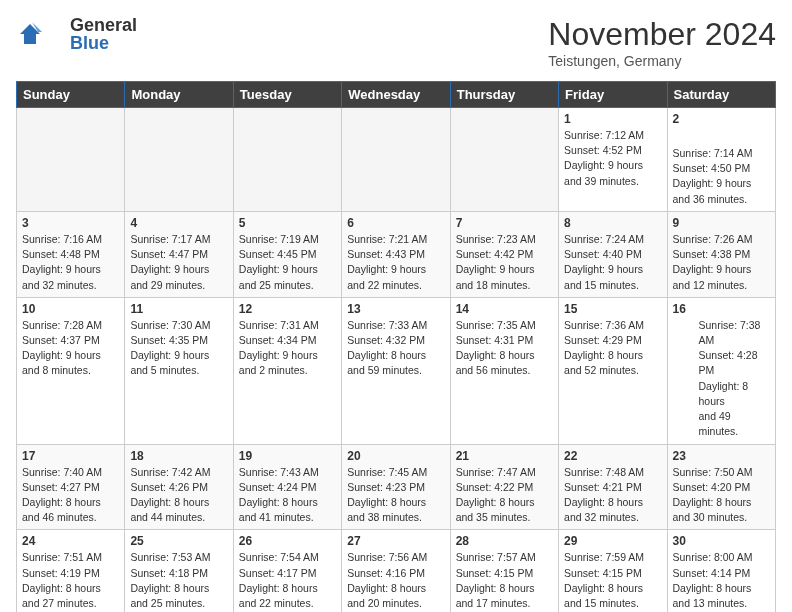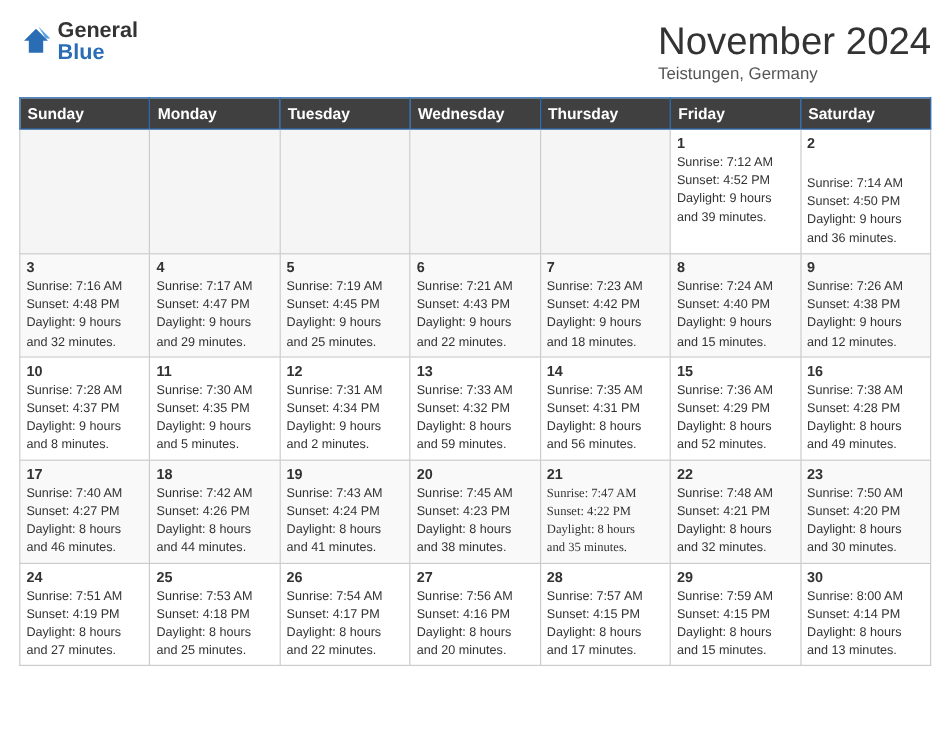--- a/index.html
+++ b/index.html
@@ -12,20 +12,21 @@
     }
     .header-area {
       display: flex;
       justify-content: space-between;
       align-items: flex-start;
       margin-bottom: 12px;
     }
     .logo {
       display: flex;
       align-items: center;
+      gap: 22px;
     }
     .logo-text {
       display: flex;
       flex-direction: column;
       line-height: 1;
     }
     .logo-general {
       font-size: 18px;
       font-weight: bold;
       color: #333;
@@ -235,21 +236,21 @@
         </td>
         <td>
           <span class="day-num">15</span>
           <div class="day-info" style="white-space: pre-line;">Sunrise: 7:36 AM
 Sunset: 4:29 PM
 Daylight: 8 hours
 and 52 minutes.</div>
         </td>
         <td>
           <span class="day-num">16</span>
-          <div class="day-info" style="white-space: pre-line;">Sunrise: 7:38 AM
+          <div class="day-info" style="white-space: pre-line; margin-left: 26px;">Sunrise: 7:38 AM
 Sunset: 4:28 PM
 Daylight: 8 hours
 and 49 minutes.</div>
         </td>
       </tr>
       <tr>
         <td>
           <span class="day-num">17</span>
           <div class="day-info" style="white-space: pre-line;">Sunrise: 7:40 AM
 Sunset: 4:27 PM
@@ -272,21 +273,21 @@
         </td>
         <td>
           <span class="day-num">20</span>
           <div class="day-info" style="white-space: pre-line;">Sunrise: 7:45 AM
 Sunset: 4:23 PM
 Daylight: 8 hours
 and 38 minutes.</div>
         </td>
         <td>
           <span class="day-num">21</span>
-          <div class="day-info" style="white-space: pre-line; font-family: Liberation Serif, serif;">Sunrise: 7:47 AM
+          <div class="day-info" style="white-space: pre-line;">Sunrise: 7:47 AM
 Sunset: 4:22 PM
 Daylight: 8 hours
 and 35 minutes.</div>
         </td>
         <td>
           <span class="day-num">22</span>
           <div class="day-info" style="white-space: pre-line;">Sunrise: 7:48 AM
 Sunset: 4:21 PM
 Daylight: 8 hours
 and 32 minutes.</div>

